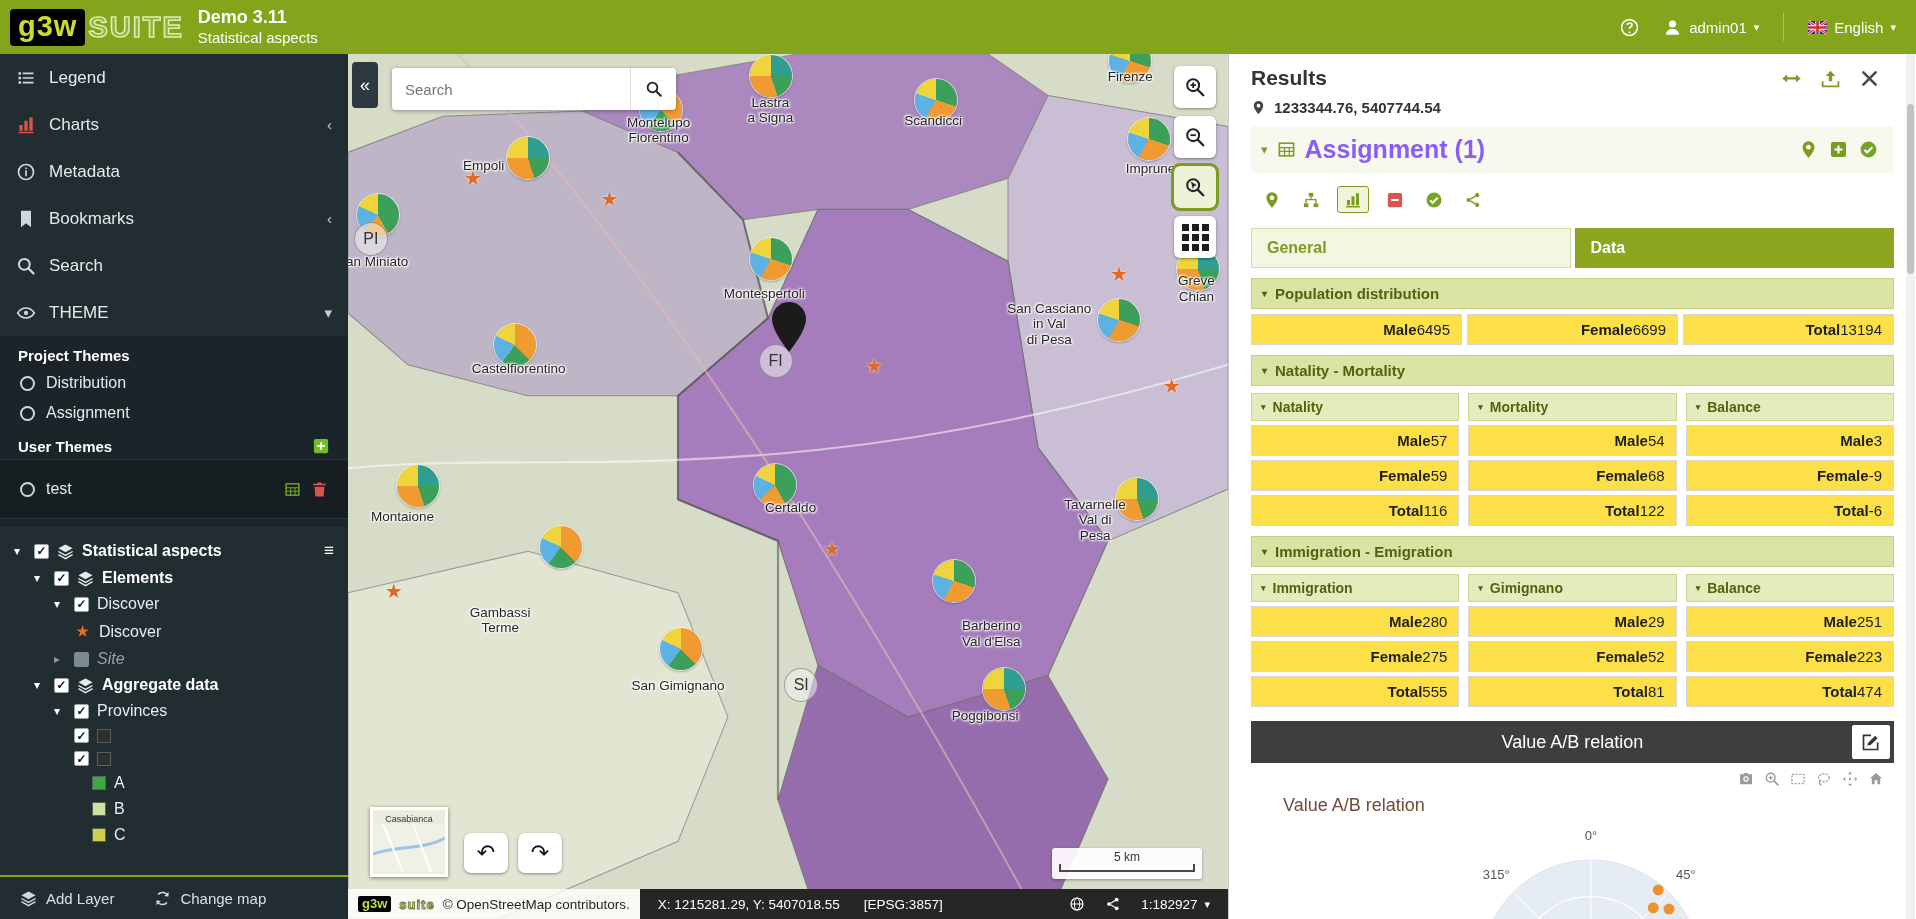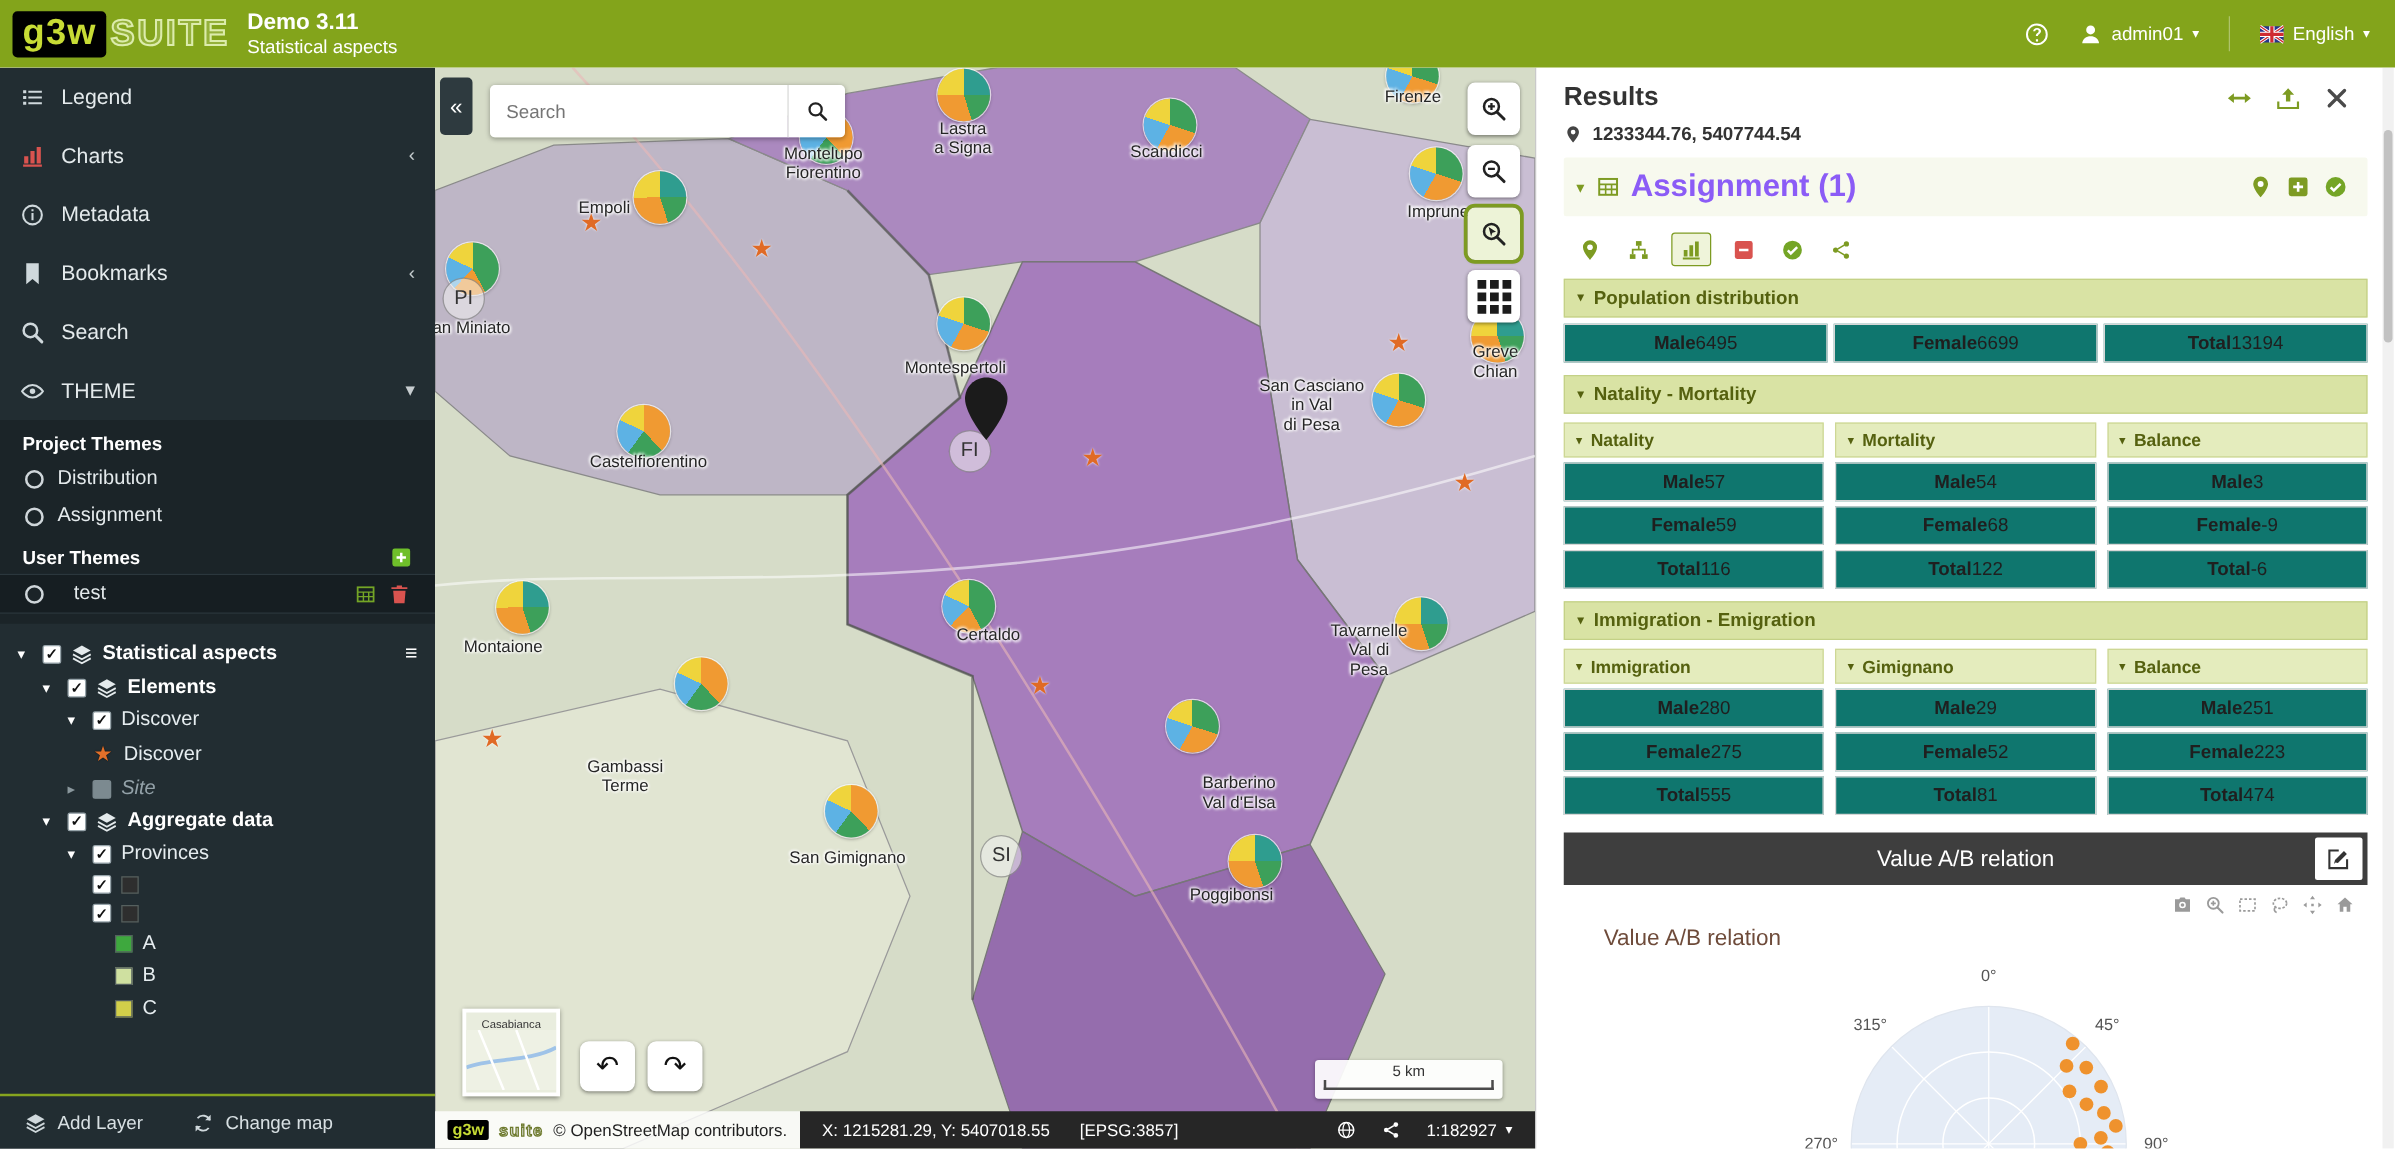--- a/index.html
+++ b/index.html
@@ -24,21 +24,21 @@
   #sidebar { flex:0 0 348px; background:#222d32; color:#e4eaec; position:relative; overflow:hidden; }
   .menu-item { height:47px; display:flex; align-items:center; padding:0 16px; gap:13px; font-size:17px; cursor:pointer; }
   .mi-ico { width:20px; height:20px; color:#cfd8dc; flex:0 0 20px; }
   .mi-ico.red { color:#d9534f; } .mi-ico.orange { color:#f0a12e; }
   .chev { margin-left:auto; opacity:.85; font-size:15px; }
   .theme-panel { background:#1b2428; padding:2px 0 8px; }
   .small-head { font-size:15px; font-weight:bold; padding:9px 18px 4px; color:#fff; display:flex; align-items:center; }
   .radio-row { display:flex; align-items:center; gap:11px; padding:6px 20px; font-size:16px; cursor:pointer; }
   .radio { width:15px; height:15px; border:2px solid #cfd6da; border-radius:50%; background:#1b2428; flex:0 0 15px; }
   .plus-btn { margin-left:auto; width:18px; height:18px; color:#6fbf2a; cursor:pointer; }
-  .test-row { display:flex; align-items:center; gap:24px; padding:6px 20px; background:#161e22; border-top:1px solid #2b373d; border-bottom:1px solid #2b373d; font-size:16px; }
+  .test-row { display:flex; align-items:center; gap:11px; padding:20px 20px; background:#161e22; border-top:1px solid #2b373d; border-bottom:1px solid #2b373d; font-size:16px; }
   .test-icons { margin-left:auto; display:flex; gap:10px; }
   .test-icons svg { width:17px; height:17px; cursor:pointer; }
   .tree { padding:10px 10px 0; font-size:16px; }
   .trow { display:flex; align-items:center; gap:8px; padding:4px 4px; cursor:pointer; }
   .lvl1 { margin-left:20px; } .lvl2 { margin-left:40px; } .lvl3 { margin-left:60px; } .lvl4 { margin-left:78px; }
   .tcar { font-size:12px; color:#fff; width:12px; } .tcar.dim { color:#8a979d; }
   .cb { width:15px; height:15px; background:#fff; border:1px solid #97a4aa; border-radius:2px; display:inline-flex; align-items:center; justify-content:center; flex:0 0 15px; }
   .cb.checked::after { content:"✓"; font-size:12px; color:#111; font-weight:bold; }
   .cb.disabled { background:#7c8a90; border-color:#7c8a90; }
   .tico { width:17px; height:17px; color:#e4eaec; flex:0 0 17px; }
@@ -110,21 +110,21 @@
   .tool { width:26px; height:24px; display:flex; align-items:center; justify-content:center; cursor:pointer; }
   .tool svg { width:18px; height:18px; }
   .tool.boxed { border:1px solid #7d9b22; background:#eff4da; width:32px; height:27px; border-radius:3px; }
   .tabs { display:flex; margin-top:15px; gap:4px; }
   .tab { flex:1; height:40px; display:flex; align-items:center; padding:0 15px; font-weight:bold; font-size:16px; cursor:pointer; }
   .tab.general { background:#f3f6e0; border:1px solid #d4deac; color:#7d9b22; }
   .tab.data { background:#8aa620; border:1px solid #8aa620; color:#fff; }
   .section-band { margin-top:10px; background:#d9e3a4; border:1px solid #c4d187; color:#55610f; font-weight:bold; font-size:15px; padding:6px 10px; display:flex; align-items:center; gap:8px; }
   .section-band .car { font-size:10px; }
   .inline-row { display:grid; grid-template-columns:1fr 1fr 1fr; gap:5px; margin-top:5px; }
-  .kv { display:flex; justify-content:center; align-items:center; border:1px solid #d6d6d6; padding:6px 22px; font-size:15px; background:#0f766e; }
+  .kv { display:flex; justify-content:flex-end; align-items:center; border:1px solid #d6d6d6; padding:6px 11px; font-size:15px; background:#fde047; }
   .kv b { color:#1f1f1f; } .kv span { color:#1f1f1f; }
   .groups { display:grid; grid-template-columns:1fr 1fr 1fr; gap:9px; margin-top:7px; }
   .g-head { background:#e4ecbd; border:1px solid #cdd795; color:#55610f; font-weight:bold; font-size:14px; padding:5px 9px; display:flex; gap:7px; align-items:center; }
   .g-head .car { font-size:9px; }
   .group .kv { margin-top:4px; }
   .relation-bar { margin-top:14px; height:42px; background:#3e3e3e; color:#fff; display:flex; align-items:center; position:relative; flex:0 0 42px; }
   .relation-bar .txt { flex:1; text-align:center; font-size:18px; }
   .relation-edit { position:absolute; right:4px; top:4px; bottom:4px; width:38px; background:#fff; display:flex; align-items:center; justify-content:center; border-radius:2px; cursor:pointer; }
   .relation-edit svg { width:20px; height:20px; color:#333; }
   .modebar { display:flex; justify-content:flex-end; gap:10px; margin-top:8px; margin-right:10px; }
@@ -704,20 +704,28 @@
               <use href="#i-check-circle"></use>
             </svg>
           </span>
         <span class="tool">
             <svg class="olive">
               <use href="#i-share"></use>
             </svg>
           </span>
       </div>
 
+      <div class="tabs">
+        <div class="tab general">
+            <span>General</span>
+          </div>
+        <div class="tab data">
+            <span>Data</span>
+          </div>
+      </div>
 
       <div id="sections">
           <div class="section-band">
             <span class="car">▾</span>
             <span>Population distribution</span>
           </div>
           <div class="inline-row">
             <div class="kv">
               <b>Male</b>
               <span>6495</span>

